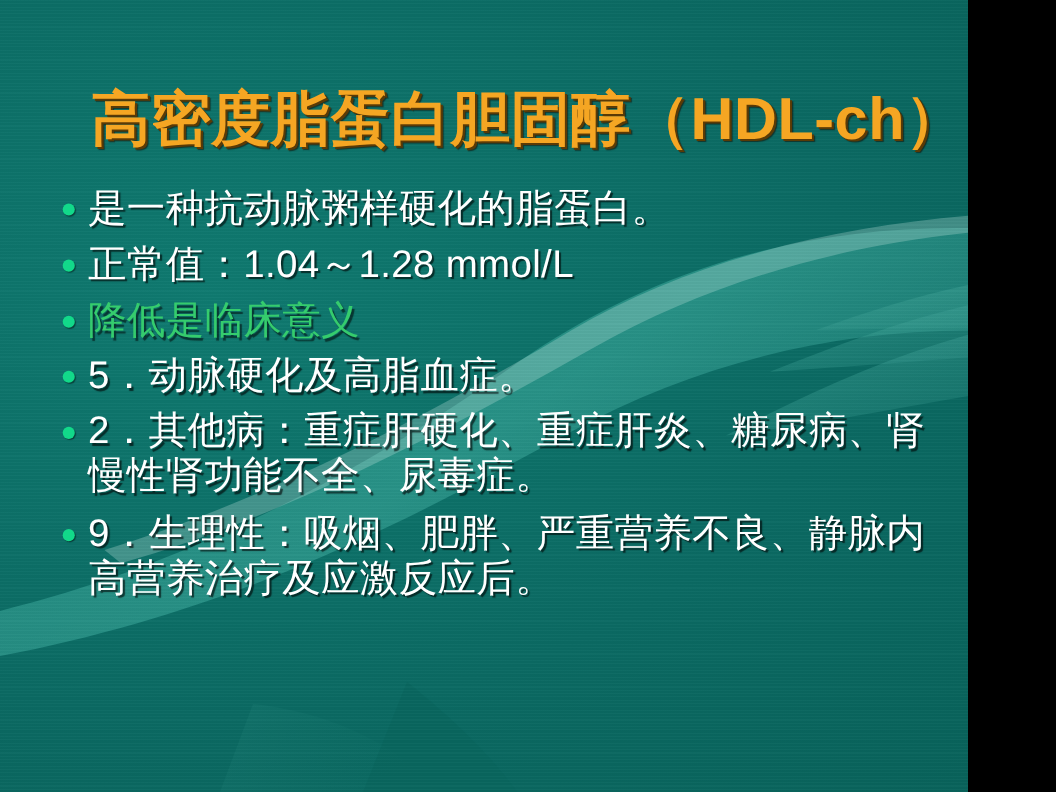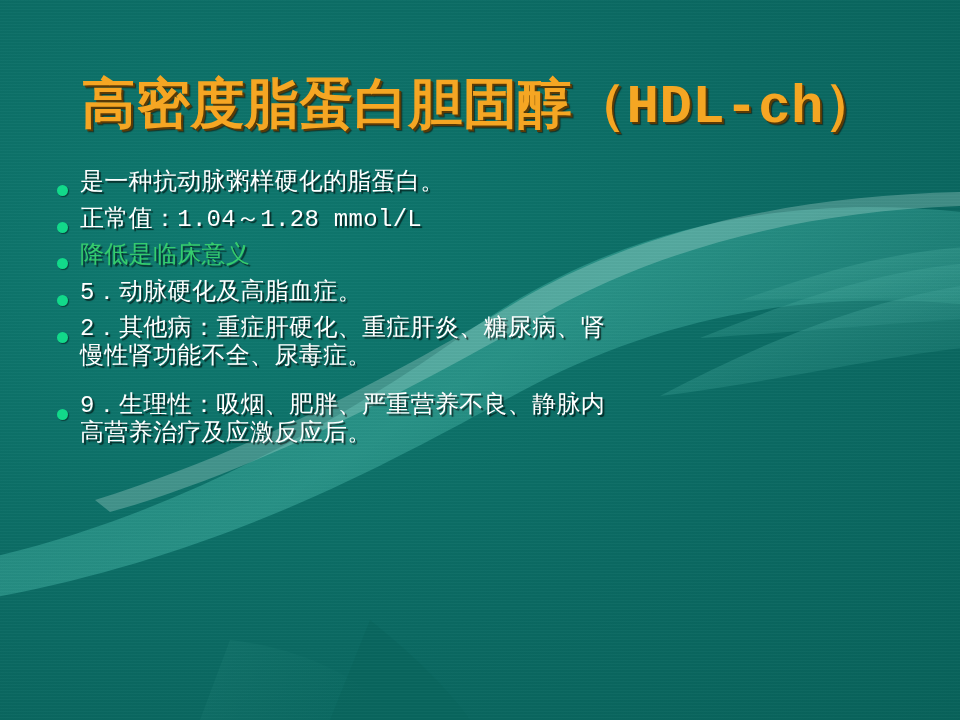--- a/index.html
+++ b/index.html
@@ -3,25 +3,25 @@
 <meta charset="utf-8">
 <title>HDL-ch Slide</title>
 <style>
   html, body {
     margin: 0;
     padding: 0;
     background: #000;
   }
   #slide {
     position: relative;
-    width: 960px;
+    width: 880px;
     height: 720px;
     overflow: hidden;
     background: #404040;
-    font-family: Liberation Mono, monospace;
+    font-family: Liberation Sans, sans-serif;
     -webkit-font-smoothing: antialiased;
   }
   
   .bg-base {
     position: absolute;
     inset: 0;
     background:
       radial-gradient(120% 95% at 22% 38%, #0f7a70 0%, #0b6a63 55%, #086159 100%);
   }
   .bg-scan {
@@ -85,32 +85,32 @@
   .dot {
     width: 11px;
     height: 11px;
     border-radius: 50%;
     background: #12d98a;
     box-shadow: 1px 1px 1px rgba(0,0,0,0.45);
     display: block;
   }
   .bullet-text {
     flex: 1 1 auto;
-    font-size: 24px;
+    font-size: 35px;
     line-height: 1.28;
     color: #ffffff;
     text-shadow: 2px 2px 1px rgba(0,0,0,0.62);
     letter-spacing: 0.3px;
   }
   .bullet-text.tight { line-height: 1.18; }
   .bullet-text.green {
     color: #35cc6d;
     text-shadow: 2px 2px 1px rgba(0,0,0,0.55);
   }
-  .bullet-row.gap { margin-bottom: 20px; }
+  .bullet-row.gap { margin-bottom: 10px; }
   .bullet-line { display: block; white-space: nowrap; }
 </style>
 </head>
 <body>
 
 <div id="slide">
 
   <div class="bg-base"></div>
 
   <svg class="deco-svg" viewBox="0 0 960 720" preserveAspectRatio="none" aria-hidden="true">

